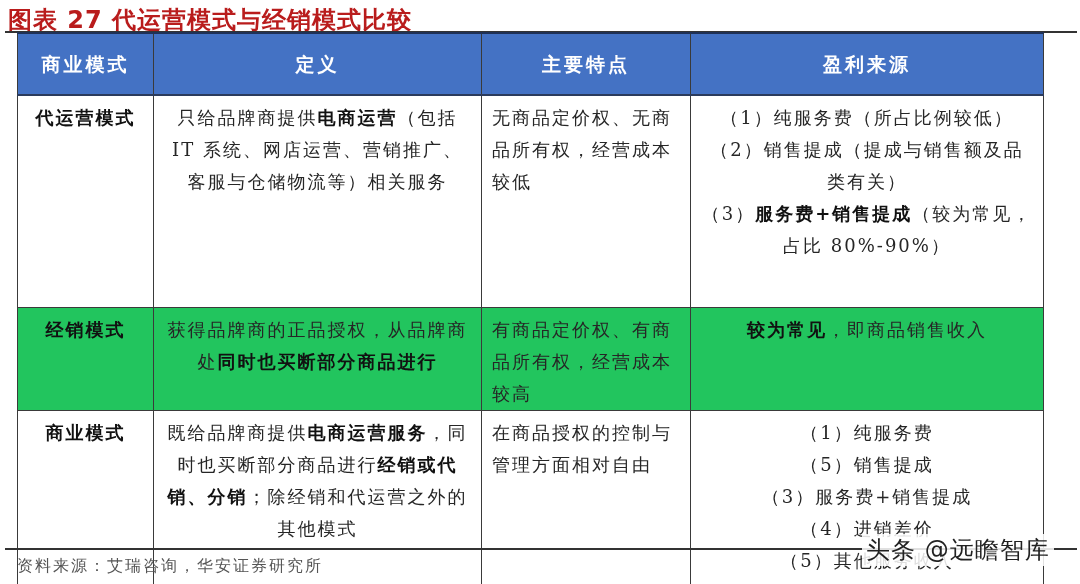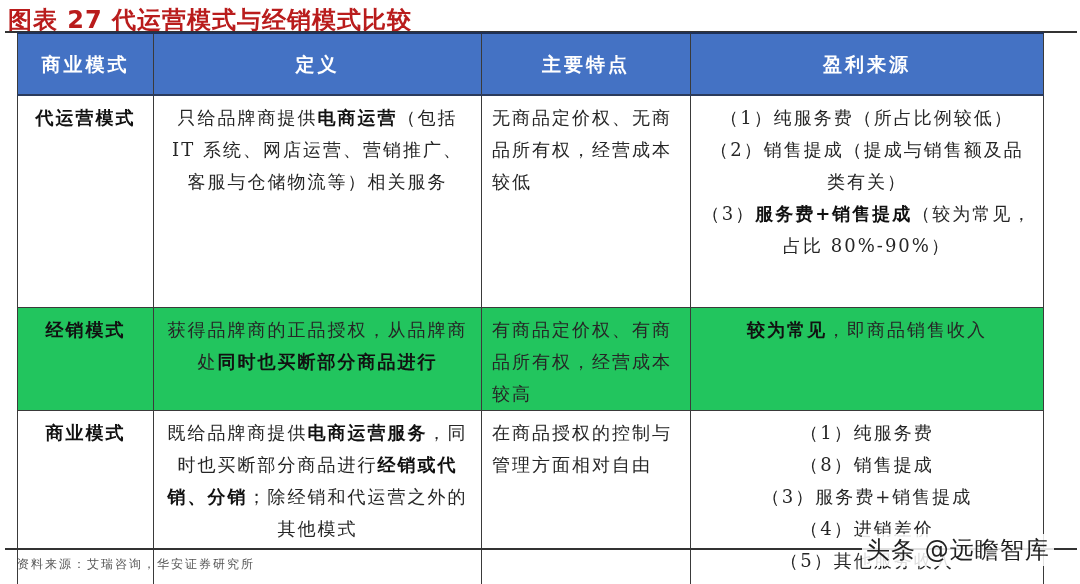--- a/index.html
+++ b/index.html
@@ -48,21 +48,21 @@
     }
     td.def, td.profit { text-align: center; }
     td.feat { text-align: left; padding-left: 12px; font-family: Liberation Serif, serif; }
     tr.r1 td { height: 205px; }
     tr.r2 td { height: 74px; background: #22c55e; }
     tr.r3 td { height: 169px; }
     b { color: #111; font-weight: bold; font-family: "DejaVu Sans", "Liberation Sans", sans-serif; }
     .pline { display: block; }
     .source {
       position: absolute; left: 17px; top: 556px;
-      font-size: 12px; color: #555; letter-spacing: 2px;
+      font-size: 16px; color: #555; letter-spacing: 2px;
     }
     .watermark {
       position: absolute; left: 862px; top: 534px;
       font-size: 24px; color: #222; background: rgba(255,255,255,0.85);
       font-family: "DejaVu Sans", "Liberation Sans", sans-serif;
       padding: 0 4px; letter-spacing: 1px;
     }
   </style>
 </head>
 <body>
@@ -101,21 +101,21 @@
       <td class="def"><span>获得品牌商的正品授权，从品牌商处</span><b>同时也买断部分商品进行</b></td>
       <td class="feat">有商品定价权、有商品所有权，经营成本较高</td>
       <td class="profit"><b>较为常见</b><span>，即商品销售收入</span></td>
     </tr>
     <tr class="r3">
       <td class="model">商业模式</td>
       <td class="def"><span>既给品牌商提供</span><b>电商运营服务</b><span>，同时也买断部分商品进行</span><b>经销或代销、分销</b><span>；除经销和代运营之外的其他模式</span></td>
       <td class="feat">在商品授权的控制与管理方面相对自由</td>
       <td class="profit">
         <span class="pline">（1）纯服务费</span>
-        <span class="pline">（8）销售提成</span>
+        <span class="pline">（5）销售提成</span>
         <span class="pline">（3）服务费+销售提成</span>
         <span class="pline">（4）进销差价</span>
         <span class="pline">（5）其他服务收入</span>
       </td>
     </tr>
   </tbody>
 </table>
 
 <div class="rule-bottom"></div>
 <div class="source">资料来源：艾瑞咨询，华安证券研究所</div>

